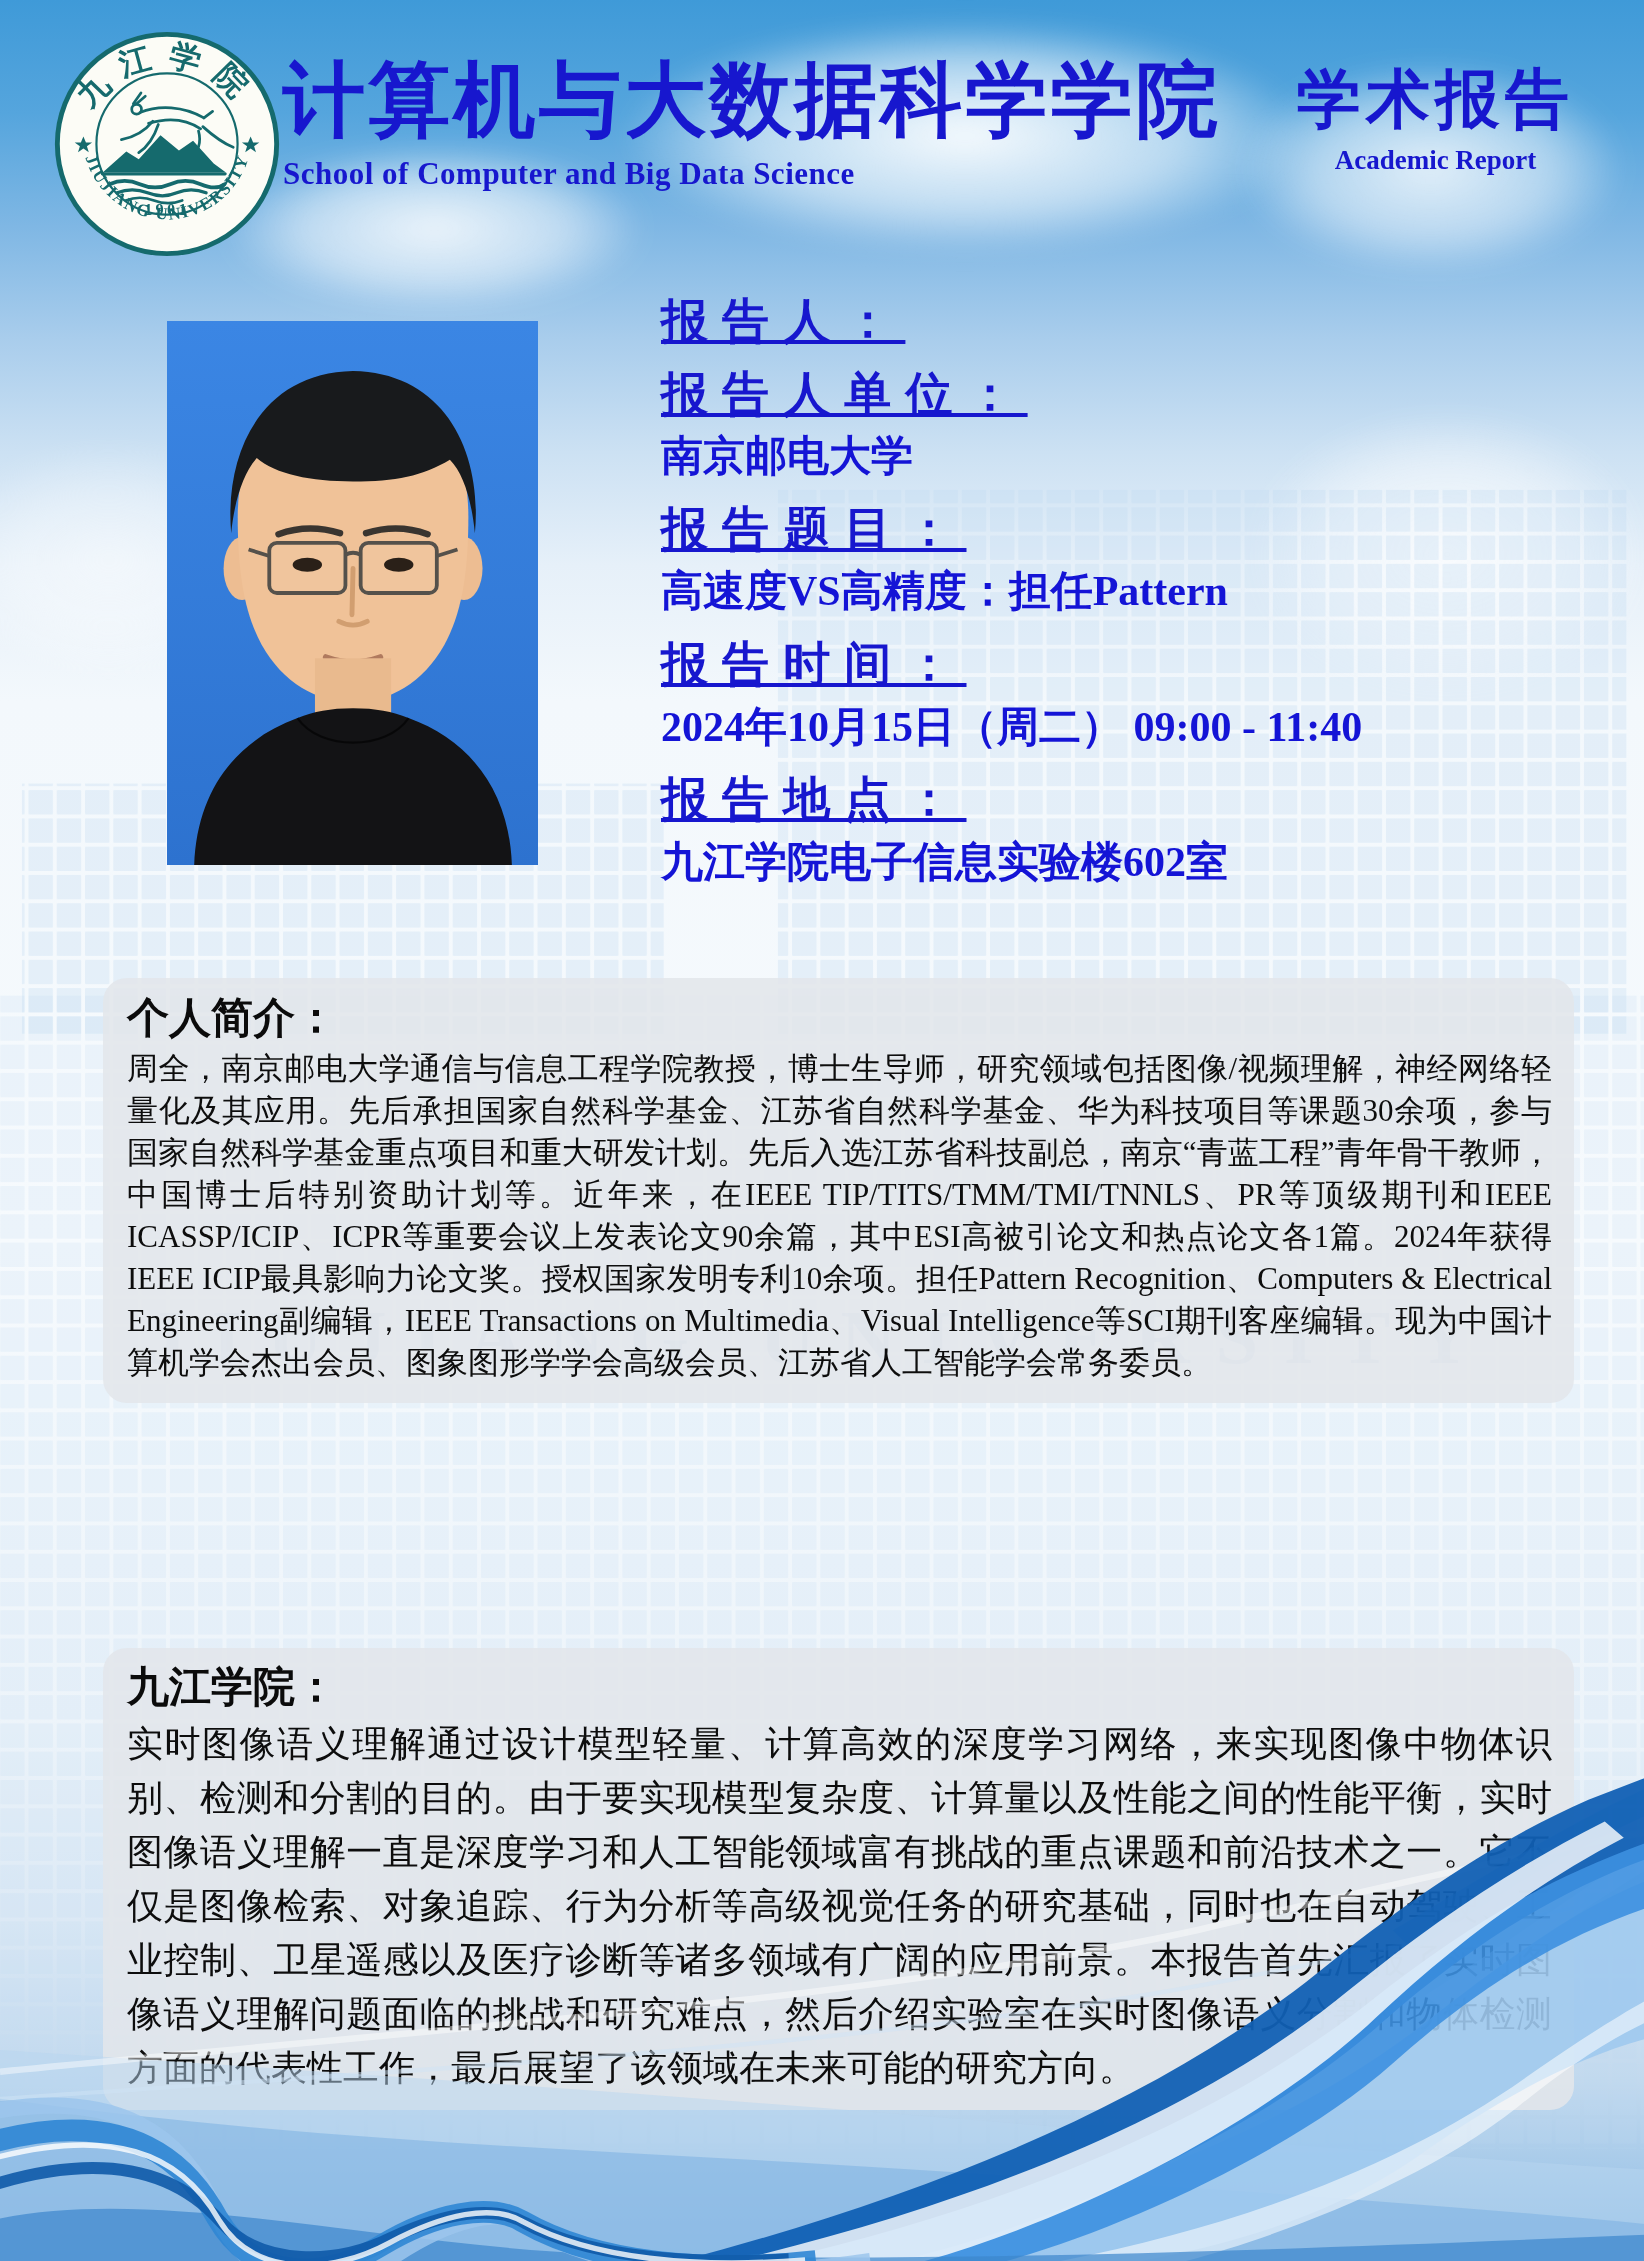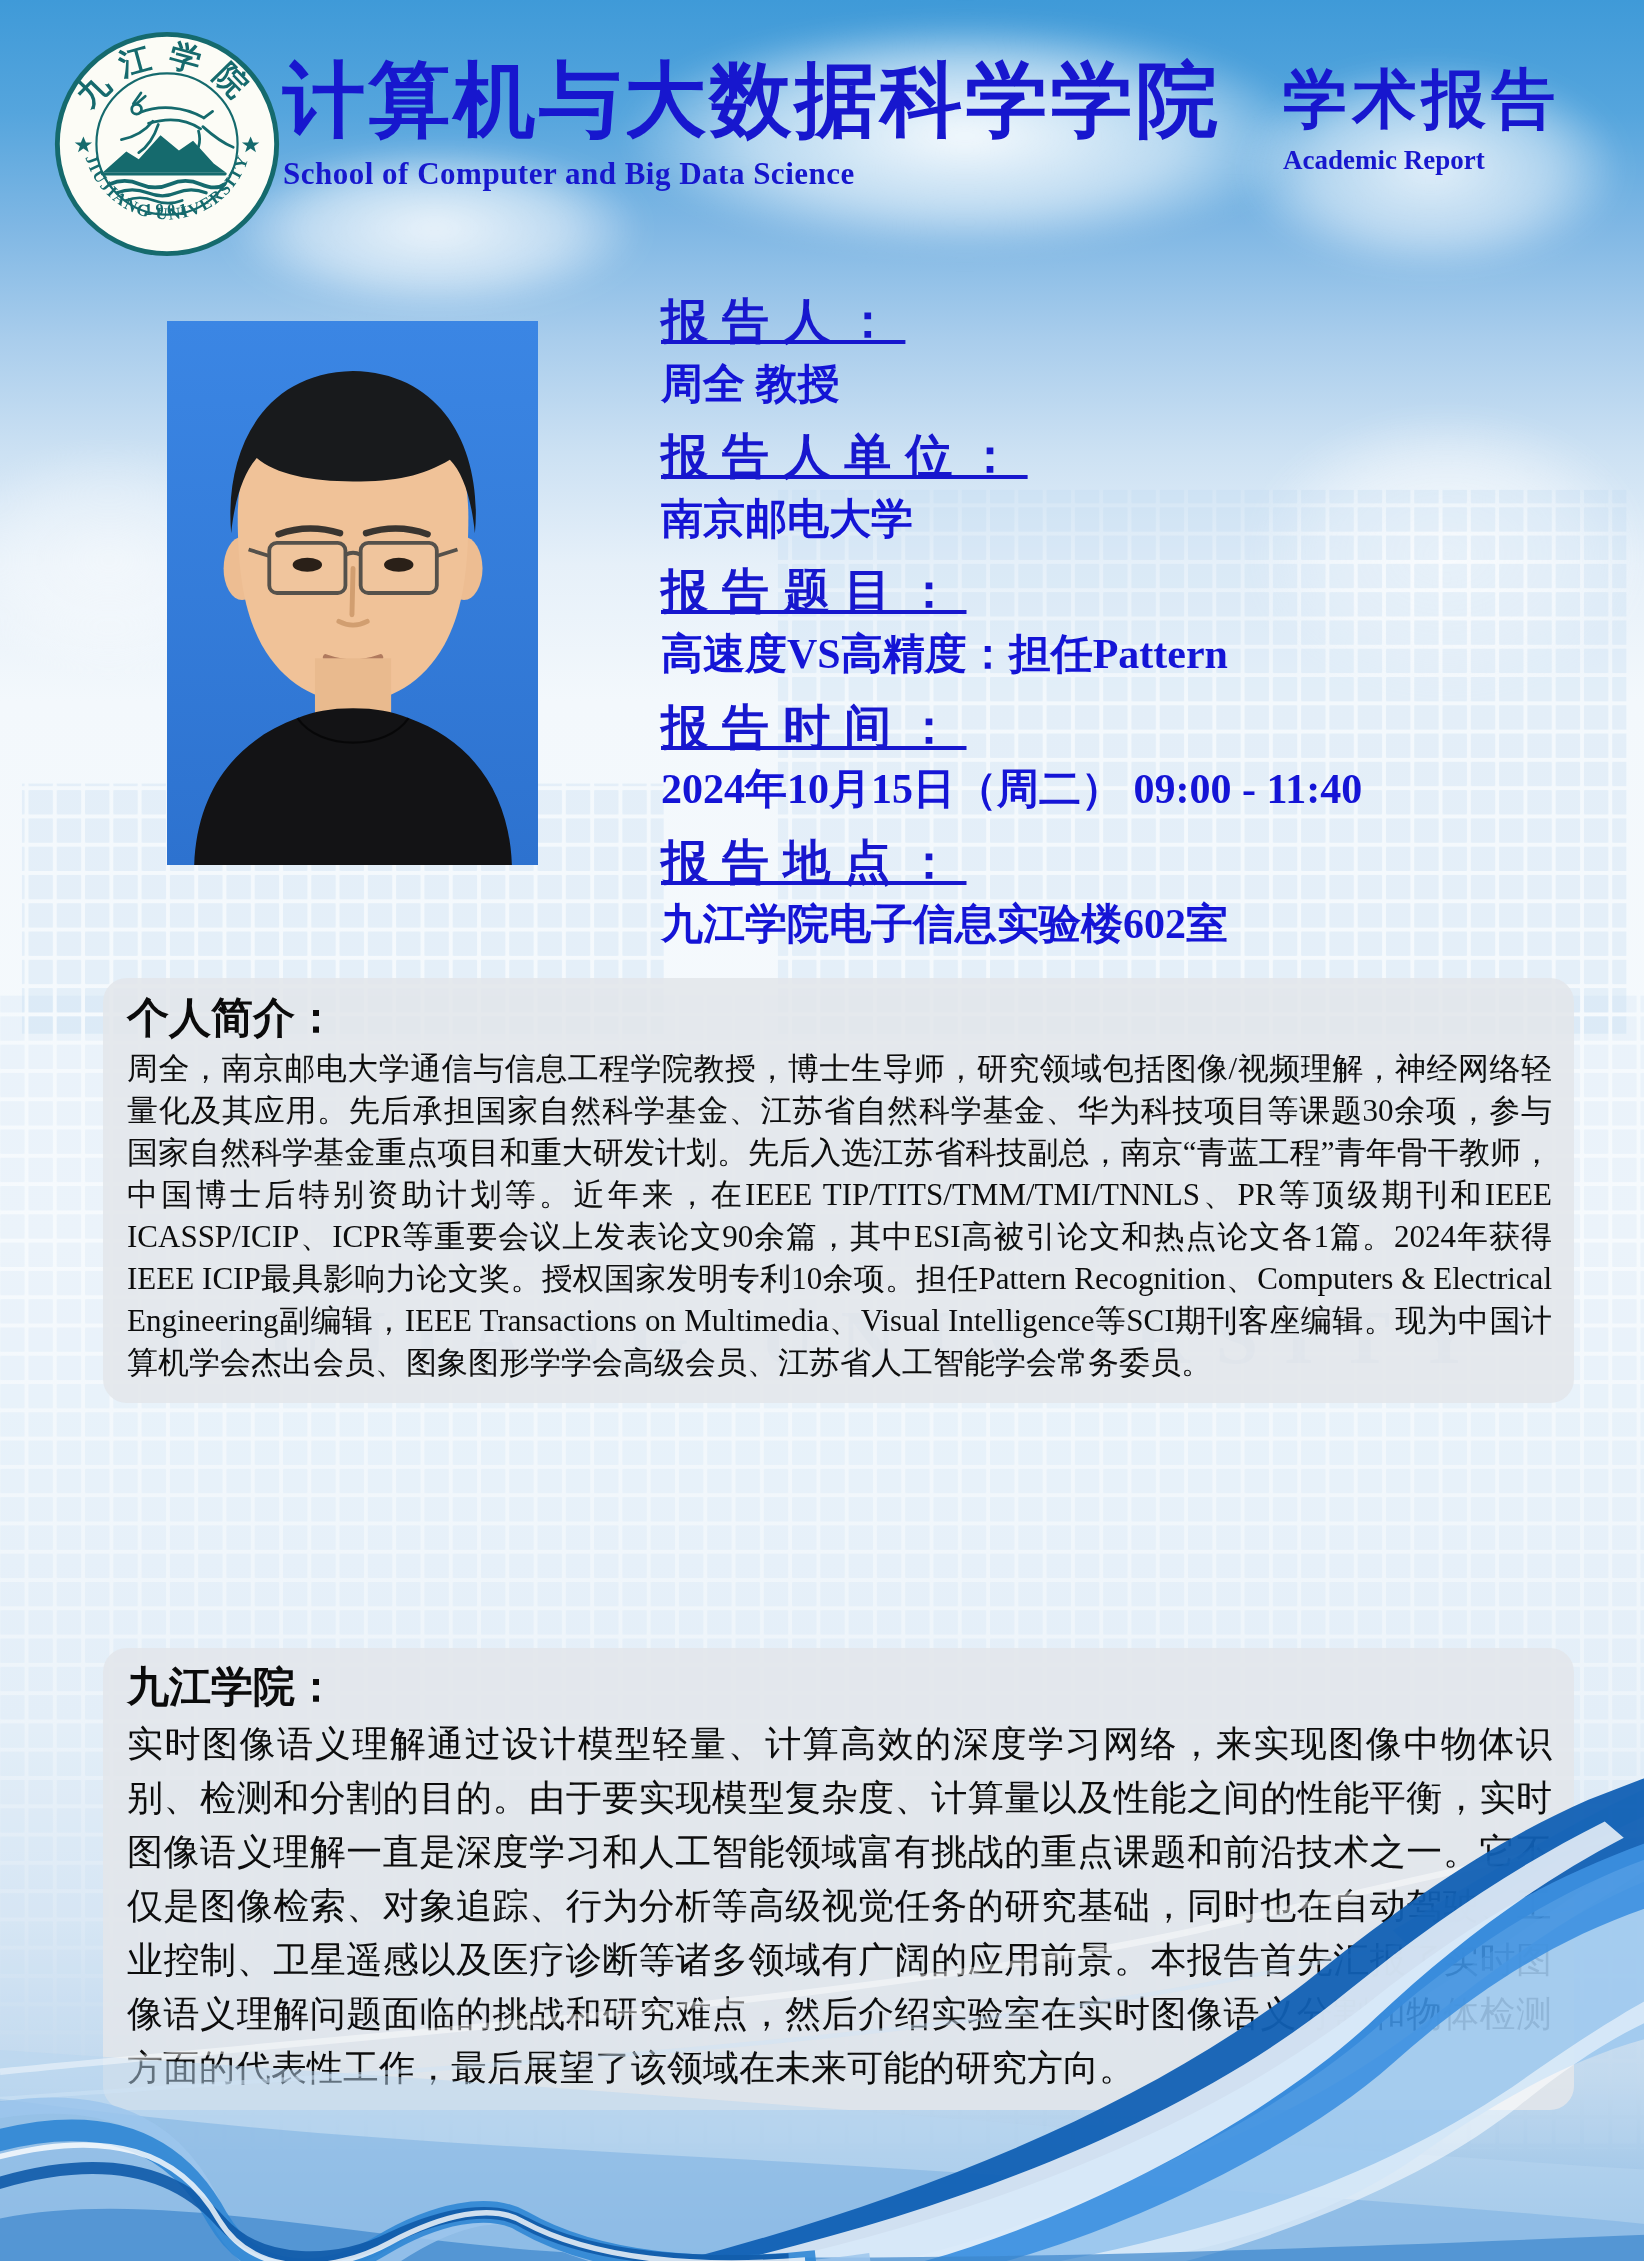--- a/index.html
+++ b/index.html
@@ -17,21 +17,21 @@
   .c3{left:1240px;top:65px;width:381px;height:207px;opacity:.85;}
   .c4{left:1251px;top:413px;width:392px;height:283px;opacity:.8;}
   .c5{left:-54px;top:446px;width:326px;height:228px;opacity:.5;}
   .mosaic{position:absolute;left:0;top:479px;}
   .logo{position:absolute;left:53px;top:30px;width:228px;height:228px;}
   .seal-font{font-family:"Liberation Serif","DejaVu Serif",serif;}
   .school-block{position:absolute;left:283px;top:54px;color:#1717CE;}
   .school-cn{font-size:82px;line-height:92px;font-weight:900;letter-spacing:3.3px;}
   .school-en{font-family:"Liberation Serif","DejaVu Serif",serif;font-weight:700;
              font-size:31px;line-height:38px;margin-top:8.7px;letter-spacing:0.5px;}
-  .report-block{position:absolute;left:1283px;top:61px;width:305px;text-align:left;color:#1717CE;}
+  .report-block{position:absolute;left:1283px;top:61px;width:305px;text-align:center;color:#1717CE;}
   .report-cn{font-size:64px;line-height:76px;font-weight:900;letter-spacing:5.4px;}
   .report-en{font-family:"Liberation Serif","DejaVu Serif",serif;font-weight:700;
              font-size:27px;line-height:33px;margin-top:6.5px;}
   .photo{position:absolute;left:167px;top:321px;width:371px;height:544px;}
   .info{position:absolute;left:661px;top:294px;width:968px;}
   .info-item{margin:0;}
   .info-item + .info-item{margin-top:18.5px;}
   .info-label{font-family:"Liberation Serif","DejaVu Serif",serif;font-weight:700;
     font-size:47px;line-height:54px;letter-spacing:.30em;color:#1717CE;white-space:nowrap;text-decoration:underline;}
   .info-value{font-family:"Liberation Serif","DejaVu Serif",serif;font-weight:700;
@@ -147,21 +147,20 @@
     <path d="M 342,455 L 340,540 M 316,552 Q 342,566 368,552" stroke="#D19E70" stroke-width="9" fill="none" stroke-linecap="round"></path>
     <path d="M 292,618 Q 342,636 392,618" stroke="#B07A5E" stroke-width="11" fill="none" stroke-linecap="round"></path>
     <rect x="272" y="620" width="140" height="160" fill="#E9BA8E"></rect>
     <path fill="#131315" d="M 50,1000 C 55,860 130,770 240,730 C 270,718 300,712 342,712 C 384,712 414,718 444,730 C 554,770 629,860 634,1000 Z"></path>
     <path d="M 240,730 C 280,790 404,790 444,730" stroke="#000" stroke-width="4" fill="none" opacity="0.6"></path>
   </svg>
 
   <div class="info">
     <div class="info-item">
       <div class="info-label">报告人：</div>
-      <div class="info-value">周全 教授</div>
     </div>
     <div class="info-item">
       <div class="info-label">报告人单位：</div>
       <div class="info-value">南京邮电大学</div>
     </div>
     <div class="info-item">
       <div class="info-label">报告题目：</div>
       <div class="info-value">高速度VS高精度：担任Pattern</div>
     </div>
     <div class="info-item">

